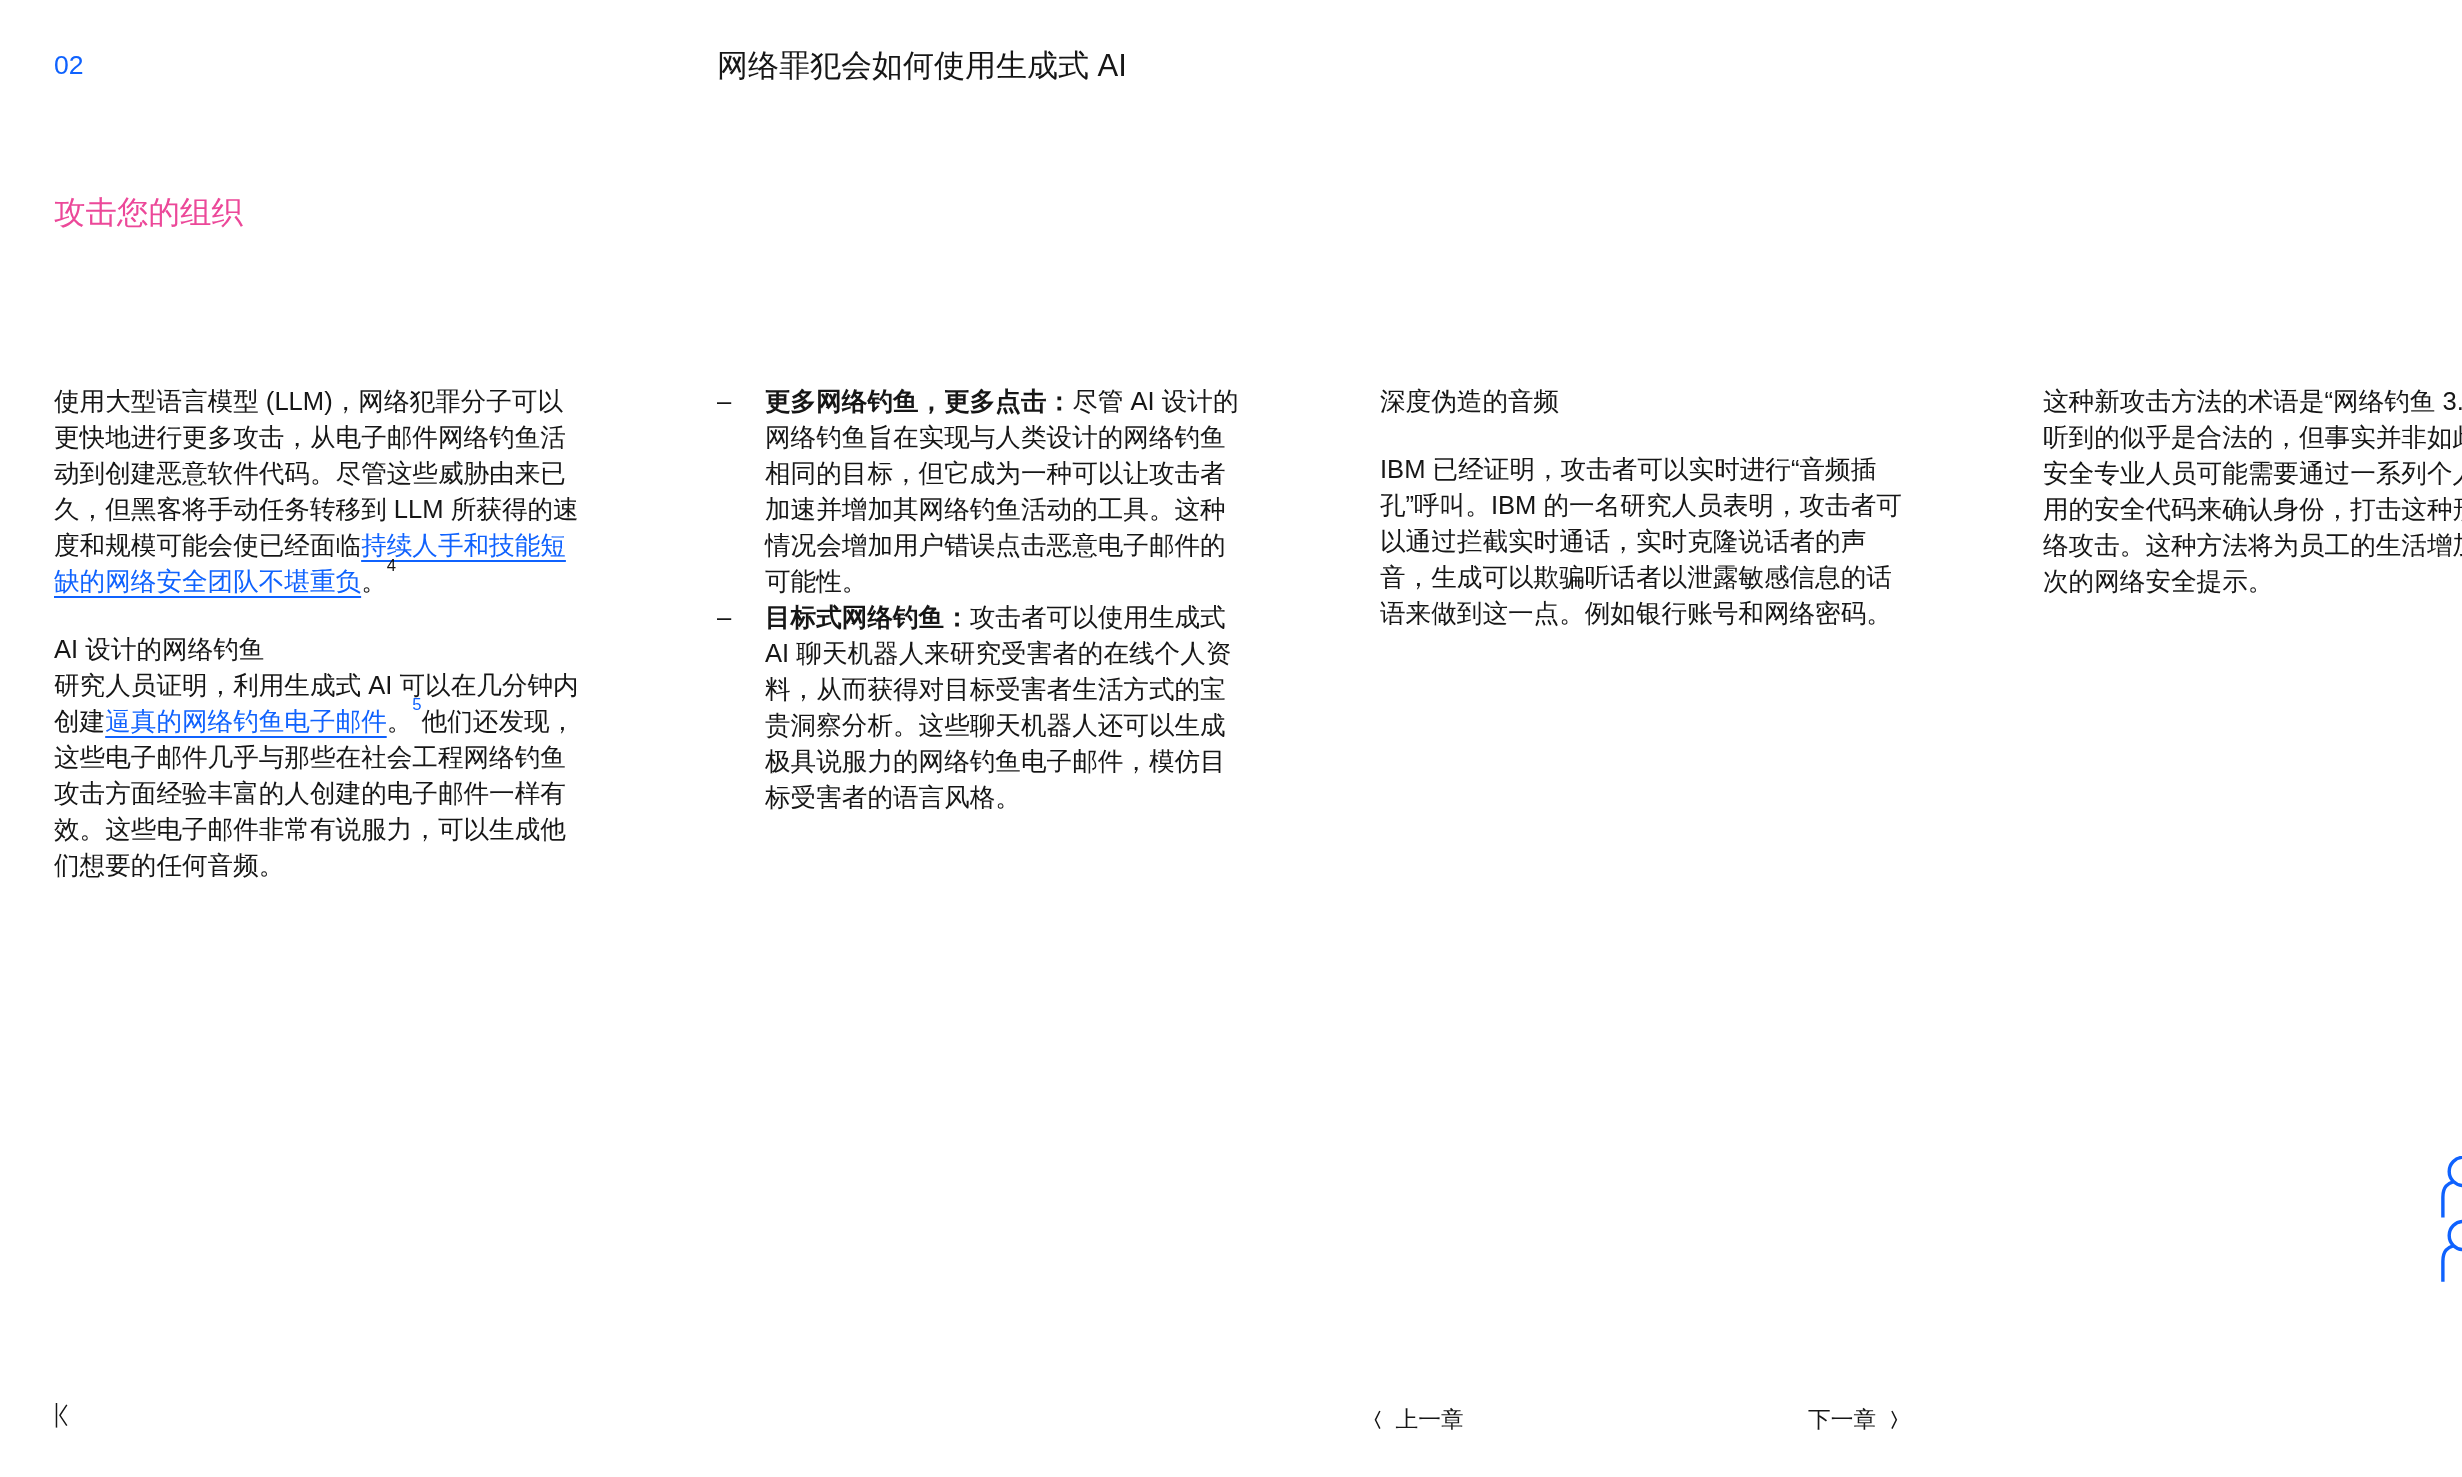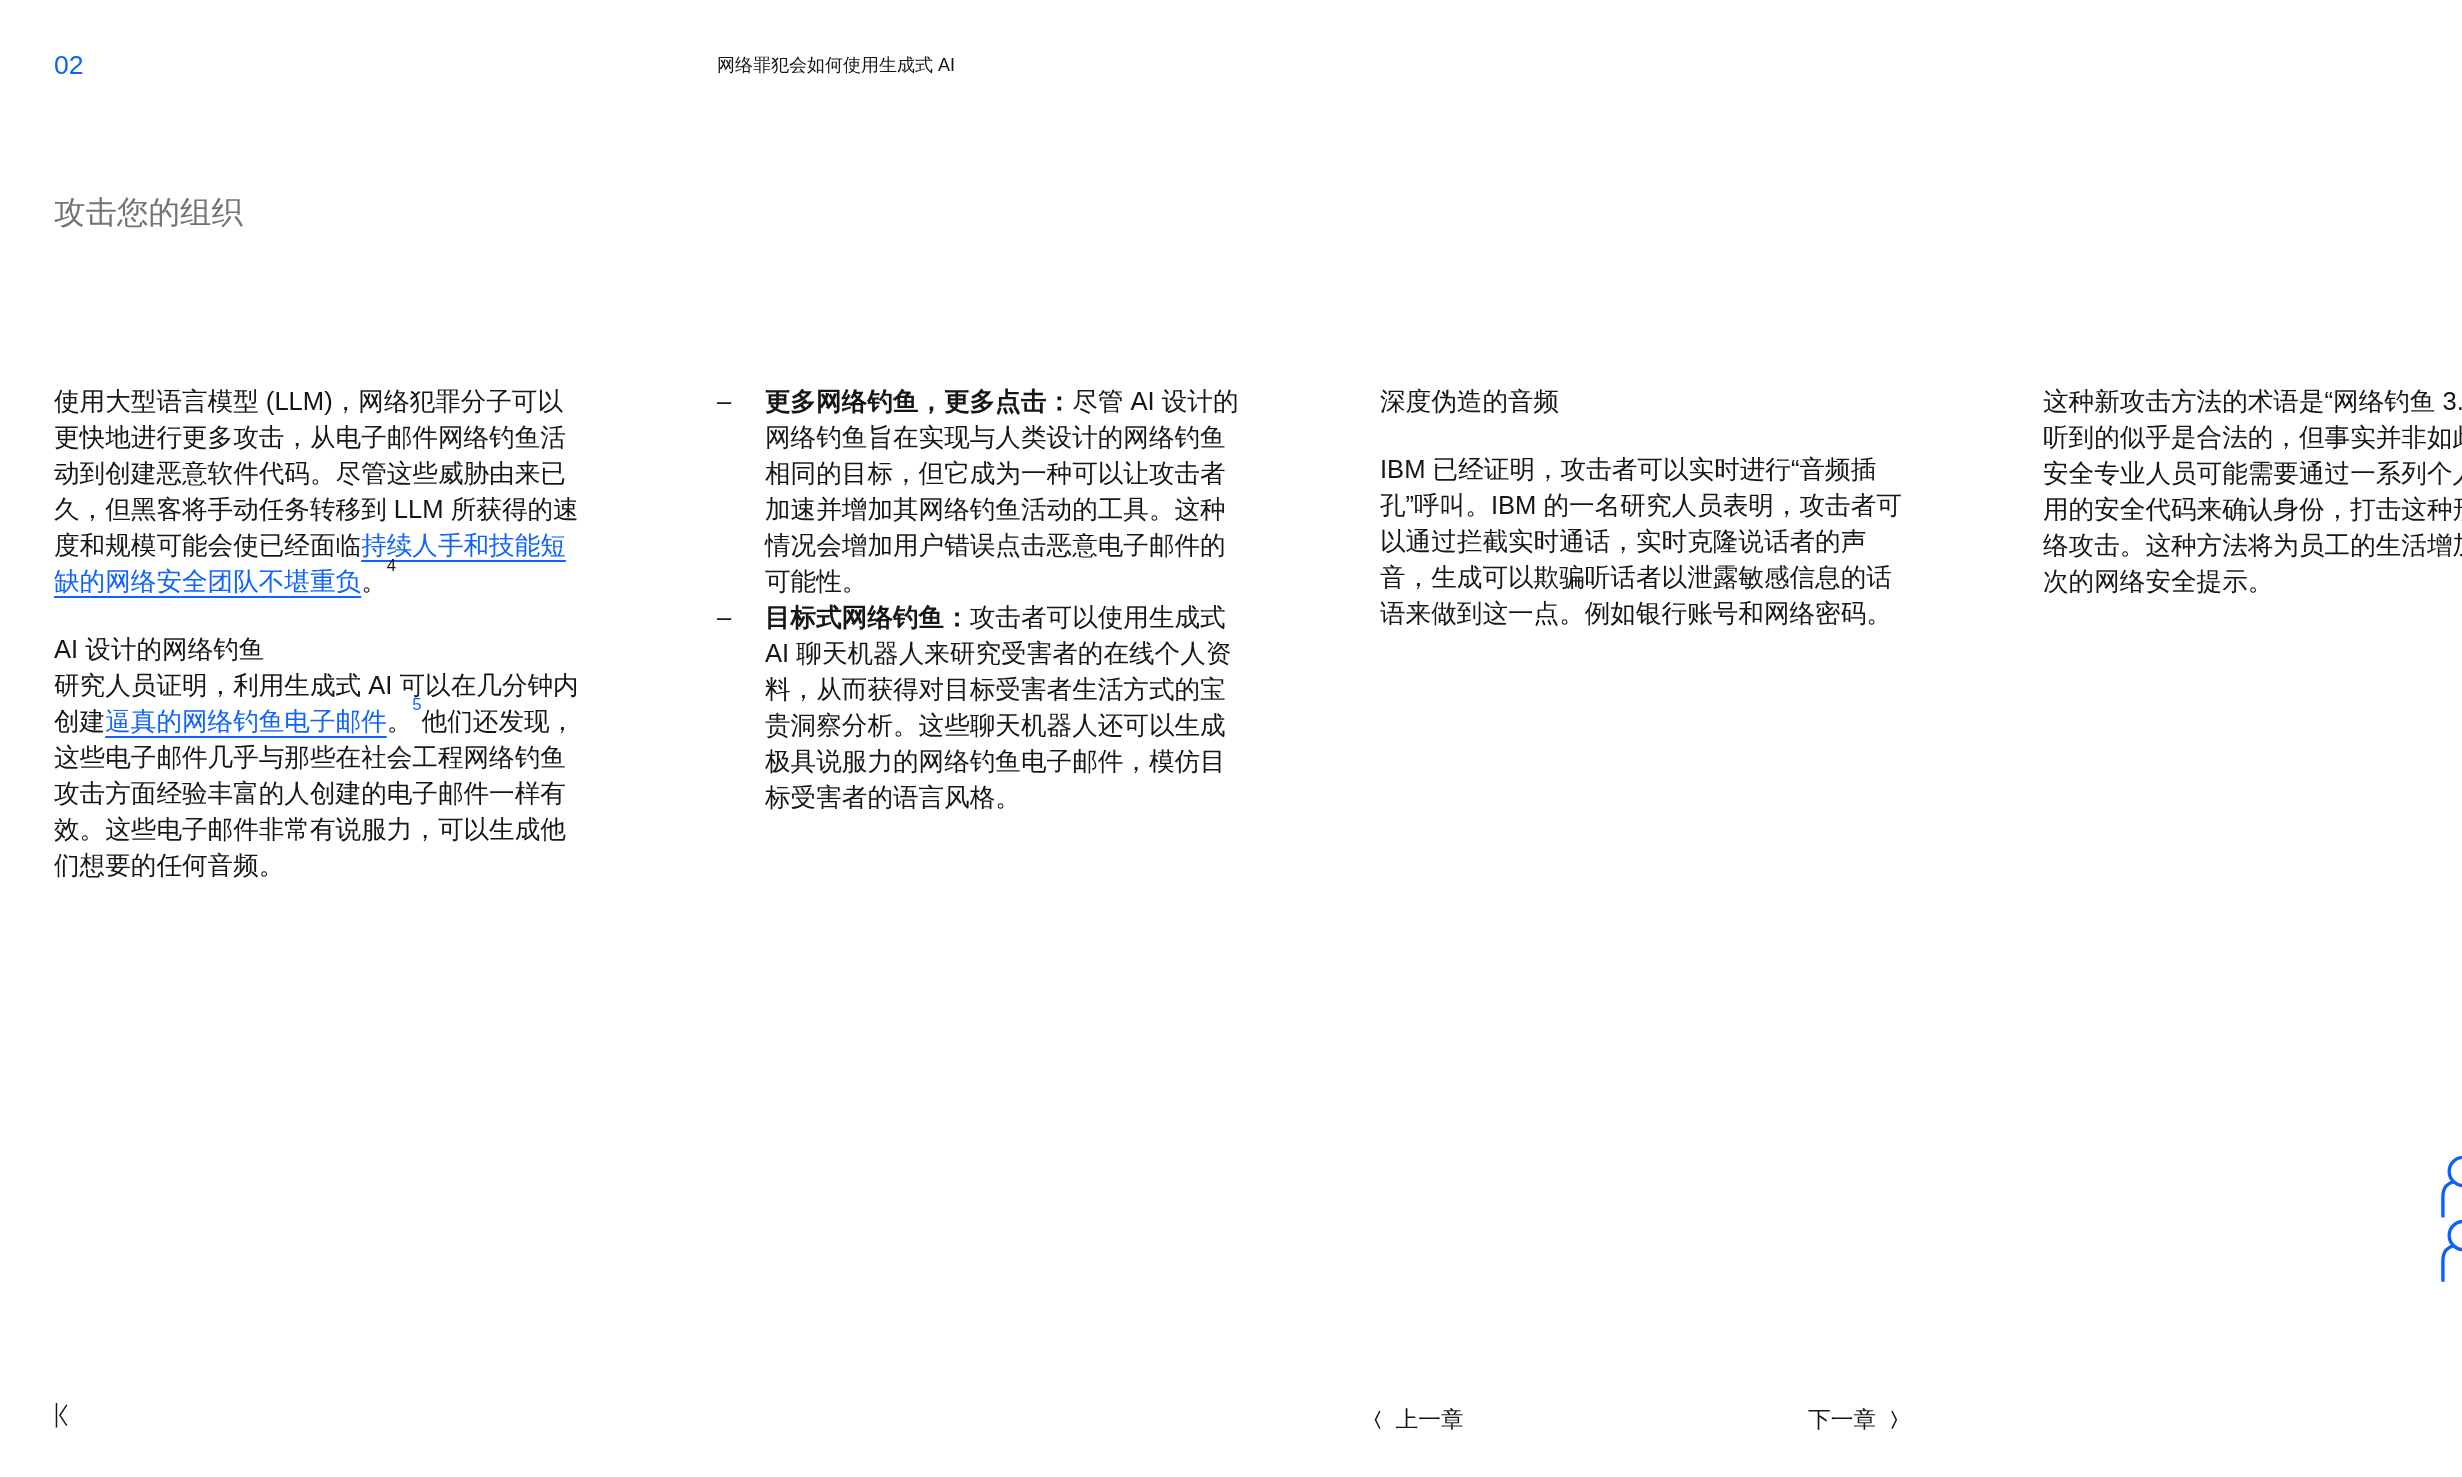--- a/index.html
+++ b/index.html
@@ -12,26 +12,26 @@
     font-family:"Liberation Sans", sans-serif;
     overflow:hidden;
   }
   
   .header-pageno{
     position:absolute; left:54px; top:51px;
     font-size:26.6px; line-height:29.5px; color:#0f62fe;
   }
   .header-title{
     position:absolute; left:717px; top:51px;
-    font-size:18px; line-height:29.5px; color:#161616;
+    font-size:31px; line-height:29.5px; color:#161616;
   }
   
   .section-title{
     position:absolute; left:54px; top:195px;
-    font-size:31.5px; line-height:35px; font-weight:400; color:#737373;
+    font-size:31.5px; line-height:35px; font-weight:400; color:#ec4899;
   }
   
   .columns{
     position:absolute; left:54px; right:54px; top:383px;
     display:grid;
     grid-template-columns:repeat(4,1fr);
     column-gap:134px;
     font-size:25.6px; line-height:36px;
   }
   .columns p{margin:0;}

